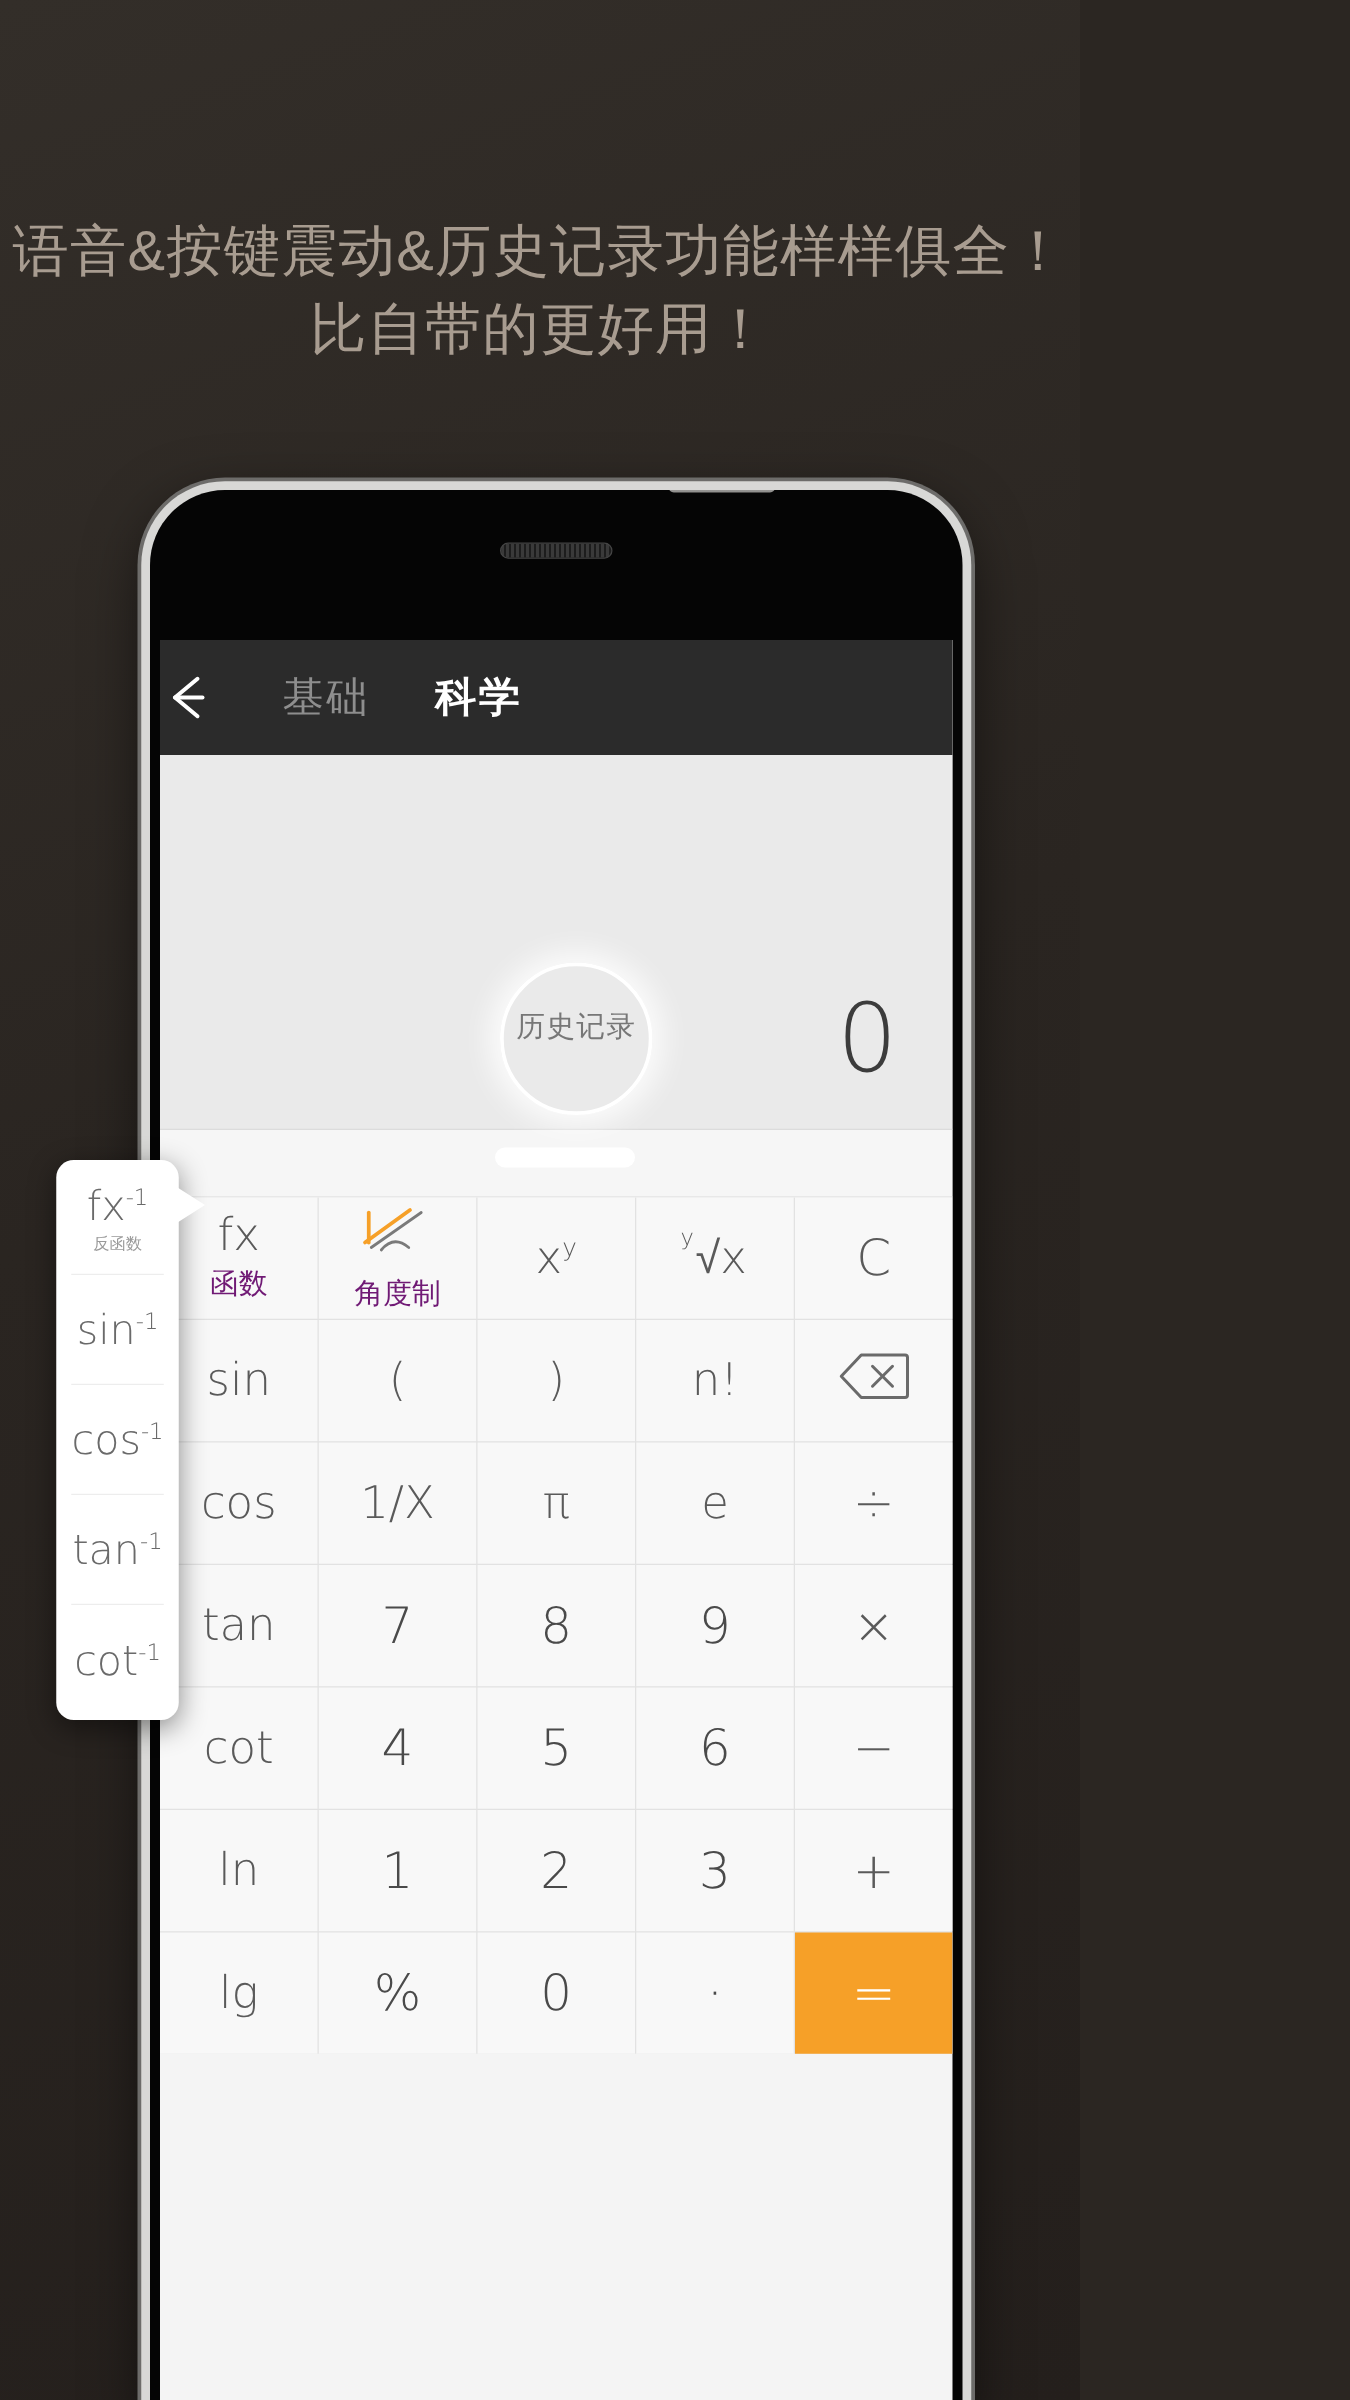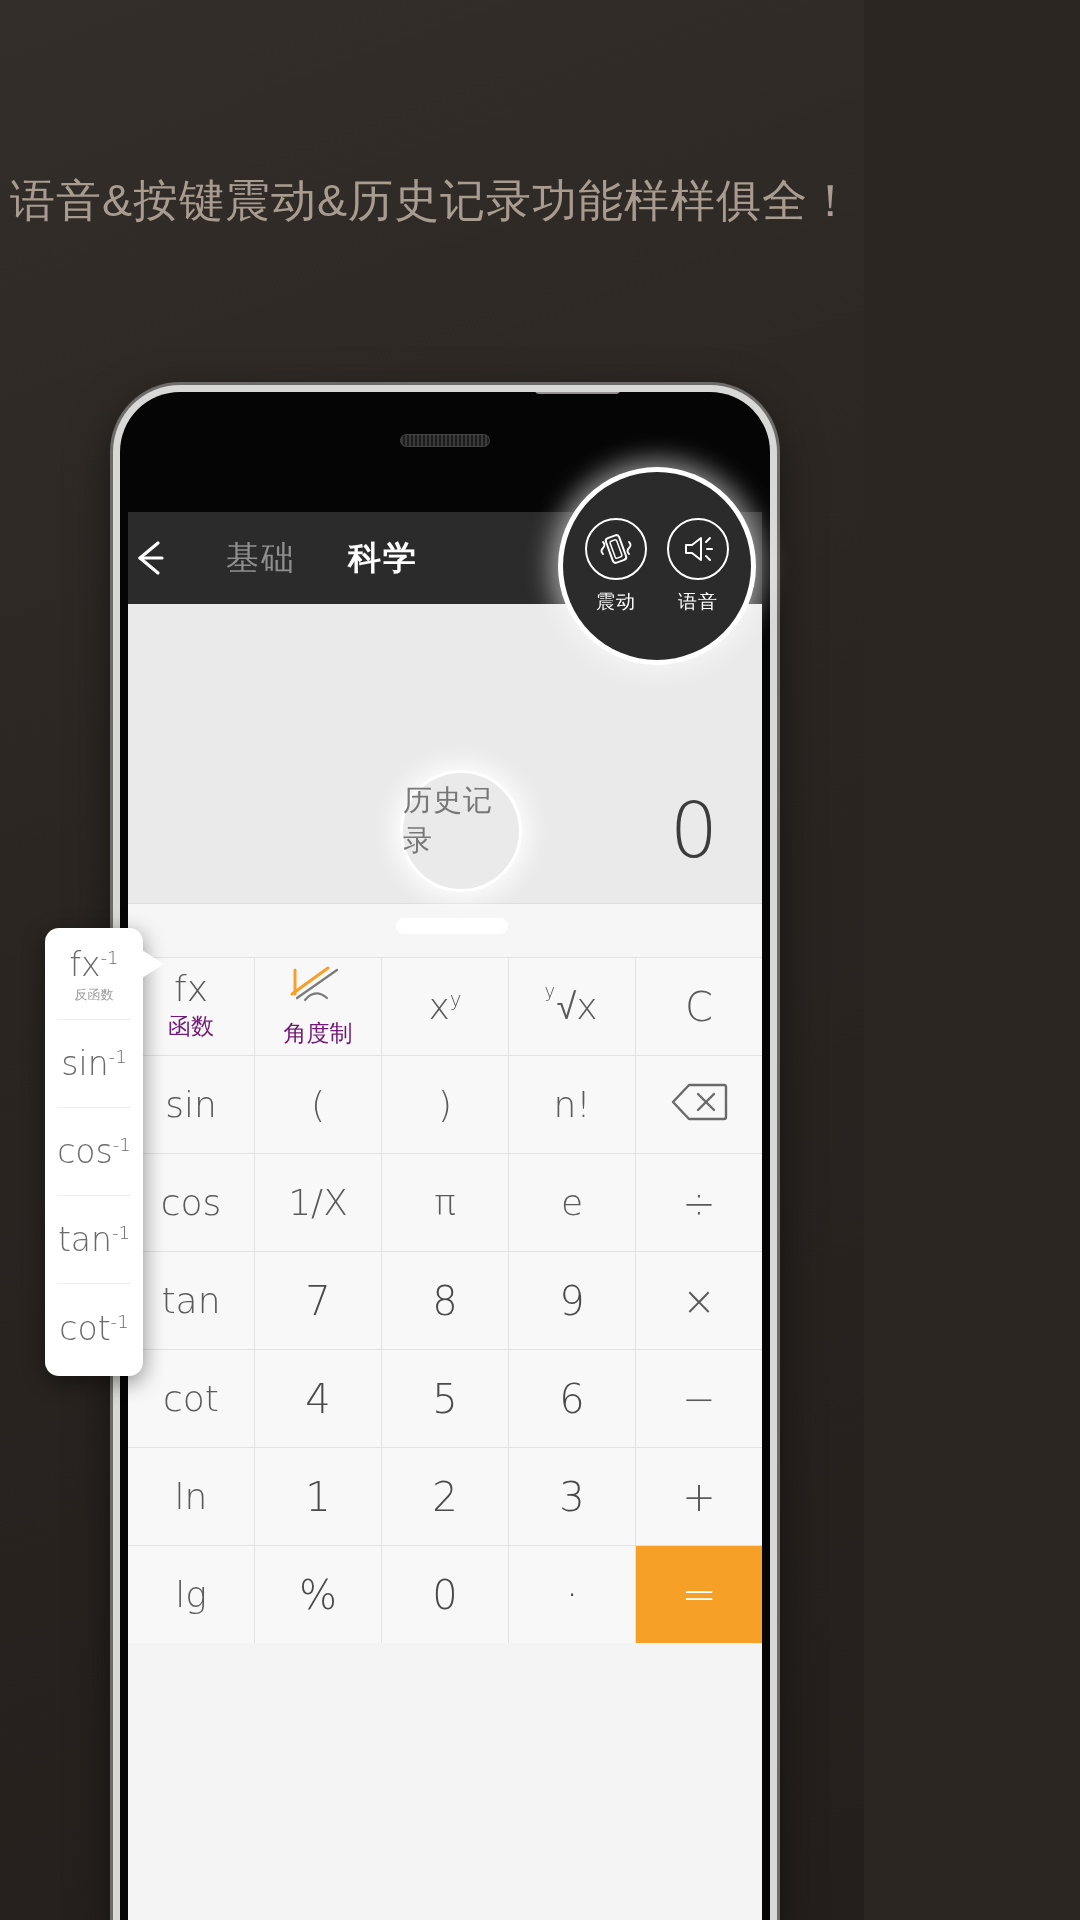--- a/index.html
+++ b/index.html
@@ -179,21 +179,21 @@
     border-radius: 50%;
     border: 3px solid #ffffff;
     box-shadow: 0 0 22px 9px rgba(255,255,255,.8);
     display: flex;
     align-items: center;
     justify-content: center;
     z-index: 40;
     cursor: pointer;
   }
   .hl-hist span {
-    color: #777777; font-size: 29px; letter-spacing: 1px;
+    color: #777777; font-size: 23px; letter-spacing: 1px;
     transform: translateY(-10px);
   }
 
   
   .inv-popup {
     position: absolute;
     left: 45px; top: 928px;
     width: 98px;
     background: #ffffff;
     border-radius: 14px;
@@ -229,20 +229,21 @@
   .inv-item .sub { font-size: 13px; color: #9a9a9a; margin-top: 5px;
                    font-family: "Liberation Sans", sans-serif; }
 </style>
 </head>
 <body>
 
 <div id="stage">
 
   <div class="headline">
     <div>语音&amp;按键震动&amp;历史记录功能样样俱全！</div>
+    <div>比自带的更好用！</div>
   </div>
 
   <div class="phone">
     <div class="phone-topbtn"></div>
     <div class="speaker"></div>
 
     <div class="screen">
 
       <div class="toolbar">
         <div class="back-arrow">
@@ -376,46 +377,20 @@
           <div class="key num">
             <div class="main">·</div>
           </div>
           <div class="key equals">
             <div class="main">=</div>
           </div>
         </div>
     </div>
   </div>
 
-  <div class="hl-top">
-    <div class="hl-item">
-      <div class="hl-ring">
-        <svg width="40" height="40" viewBox="0 0 40 40">
-          <g transform="rotate(-20 20 20)">
-            <rect x="13" y="7" width="14" height="26" rx="3" fill="none" stroke="#ffffff" stroke-width="2"></rect>
-            <rect x="16.5" y="11" width="7" height="18" rx="1.5" fill="none" stroke="#ffffff" stroke-width="1.5"></rect>
-          </g>
-          <path d="M7 13 q3 3 0 6 q-3 3 0 6" fill="none" stroke="#ffffff" stroke-width="1.8" stroke-linecap="round"></path>
-          <path d="M33 13 q3 3 0 6 q-3 3 0 6" fill="none" stroke="#ffffff" stroke-width="1.8" stroke-linecap="round"></path>
-        </svg>
-      </div>
-      <div class="hl-label">震动</div>
-    </div>
-    <div class="hl-item">
-      <div class="hl-ring">
-        <svg width="40" height="40" viewBox="0 0 40 40">
-          <path d="M8 16 h6 l9 -7 v22 l-9 -7 h-6 z" fill="none" stroke="#ffffff" stroke-width="2" stroke-linejoin="round"></path>
-          <line x1="28" y1="13" x2="32" y2="9" stroke="#ffffff" stroke-width="2" stroke-linecap="round"></line>
-          <line x1="29" y1="20" x2="34" y2="20" stroke="#ffffff" stroke-width="2" stroke-linecap="round"></line>
-          <line x1="28" y1="27" x2="32" y2="31" stroke="#ffffff" stroke-width="2" stroke-linecap="round"></line>
-        </svg>
-      </div>
-      <div class="hl-label">语音</div>
-    </div>
-  </div>
 
   <div class="hl-hist">
     <span>历史记录</span>
   </div>
 
   <div class="inv-popup" id="inv-popup">
       <div class="inv-item">
         <div class="lab">fx<sup>-1</sup></div>
         <div class="sub">反函数</div>
       </div>

